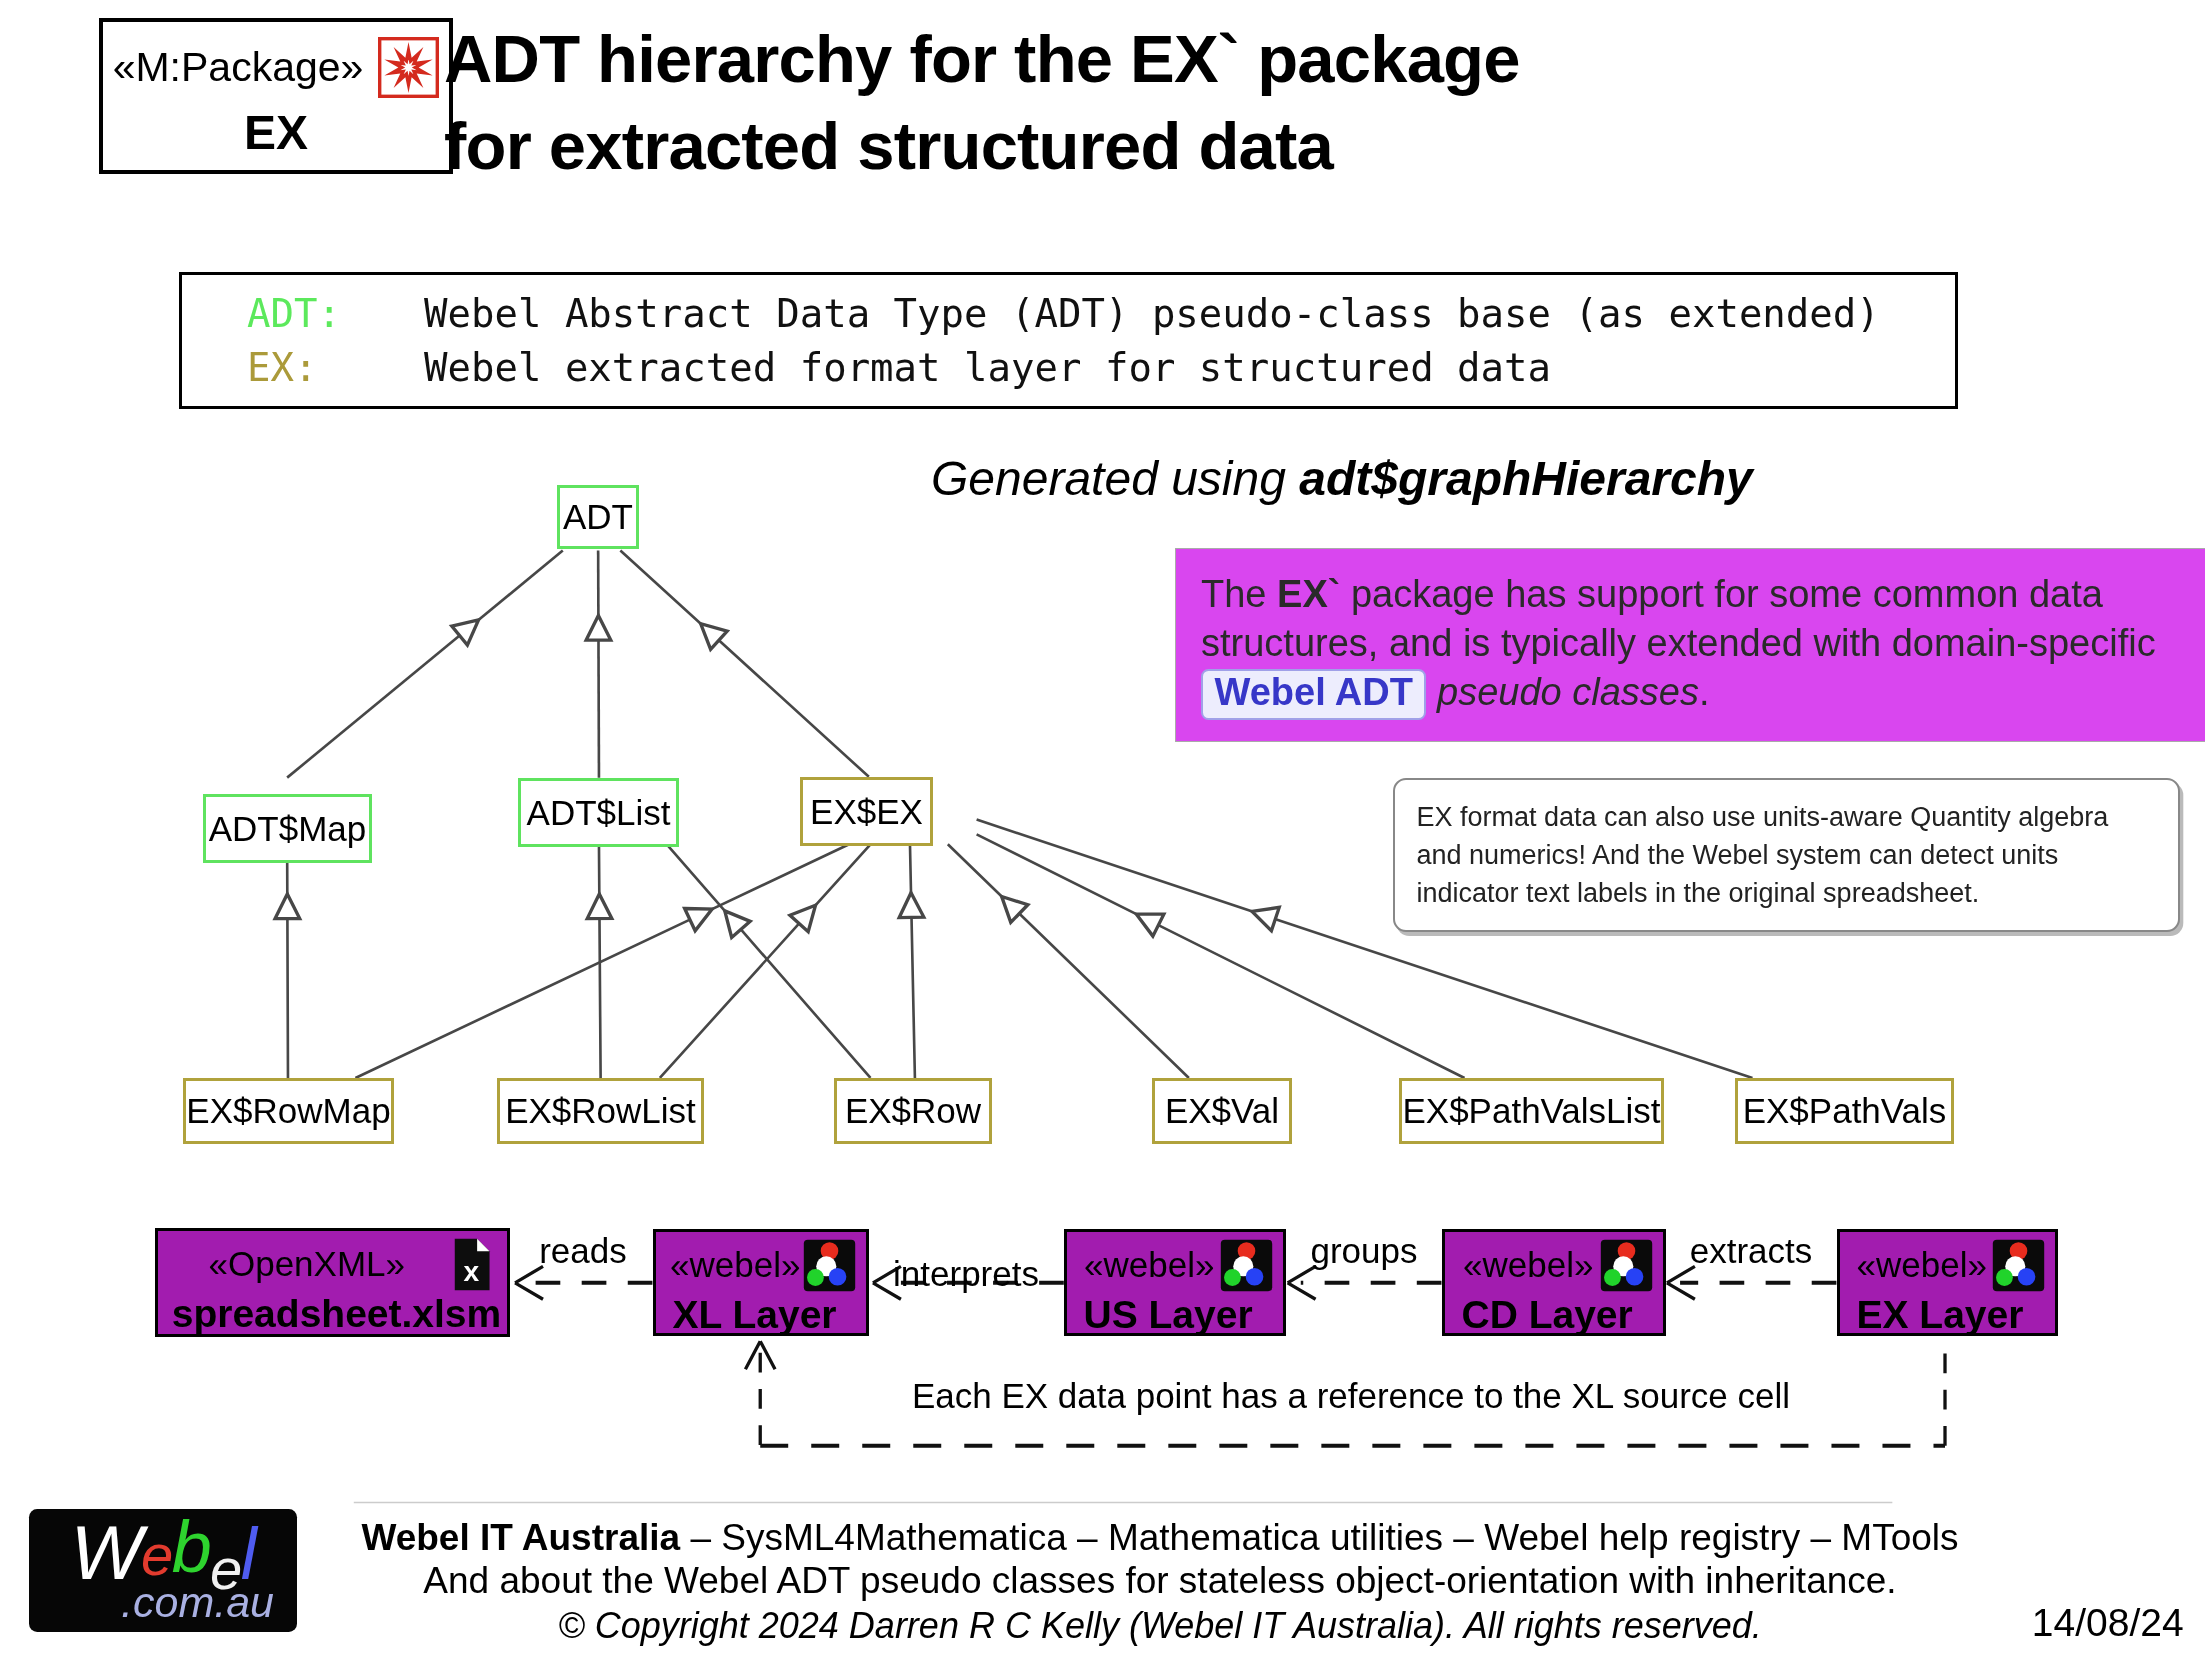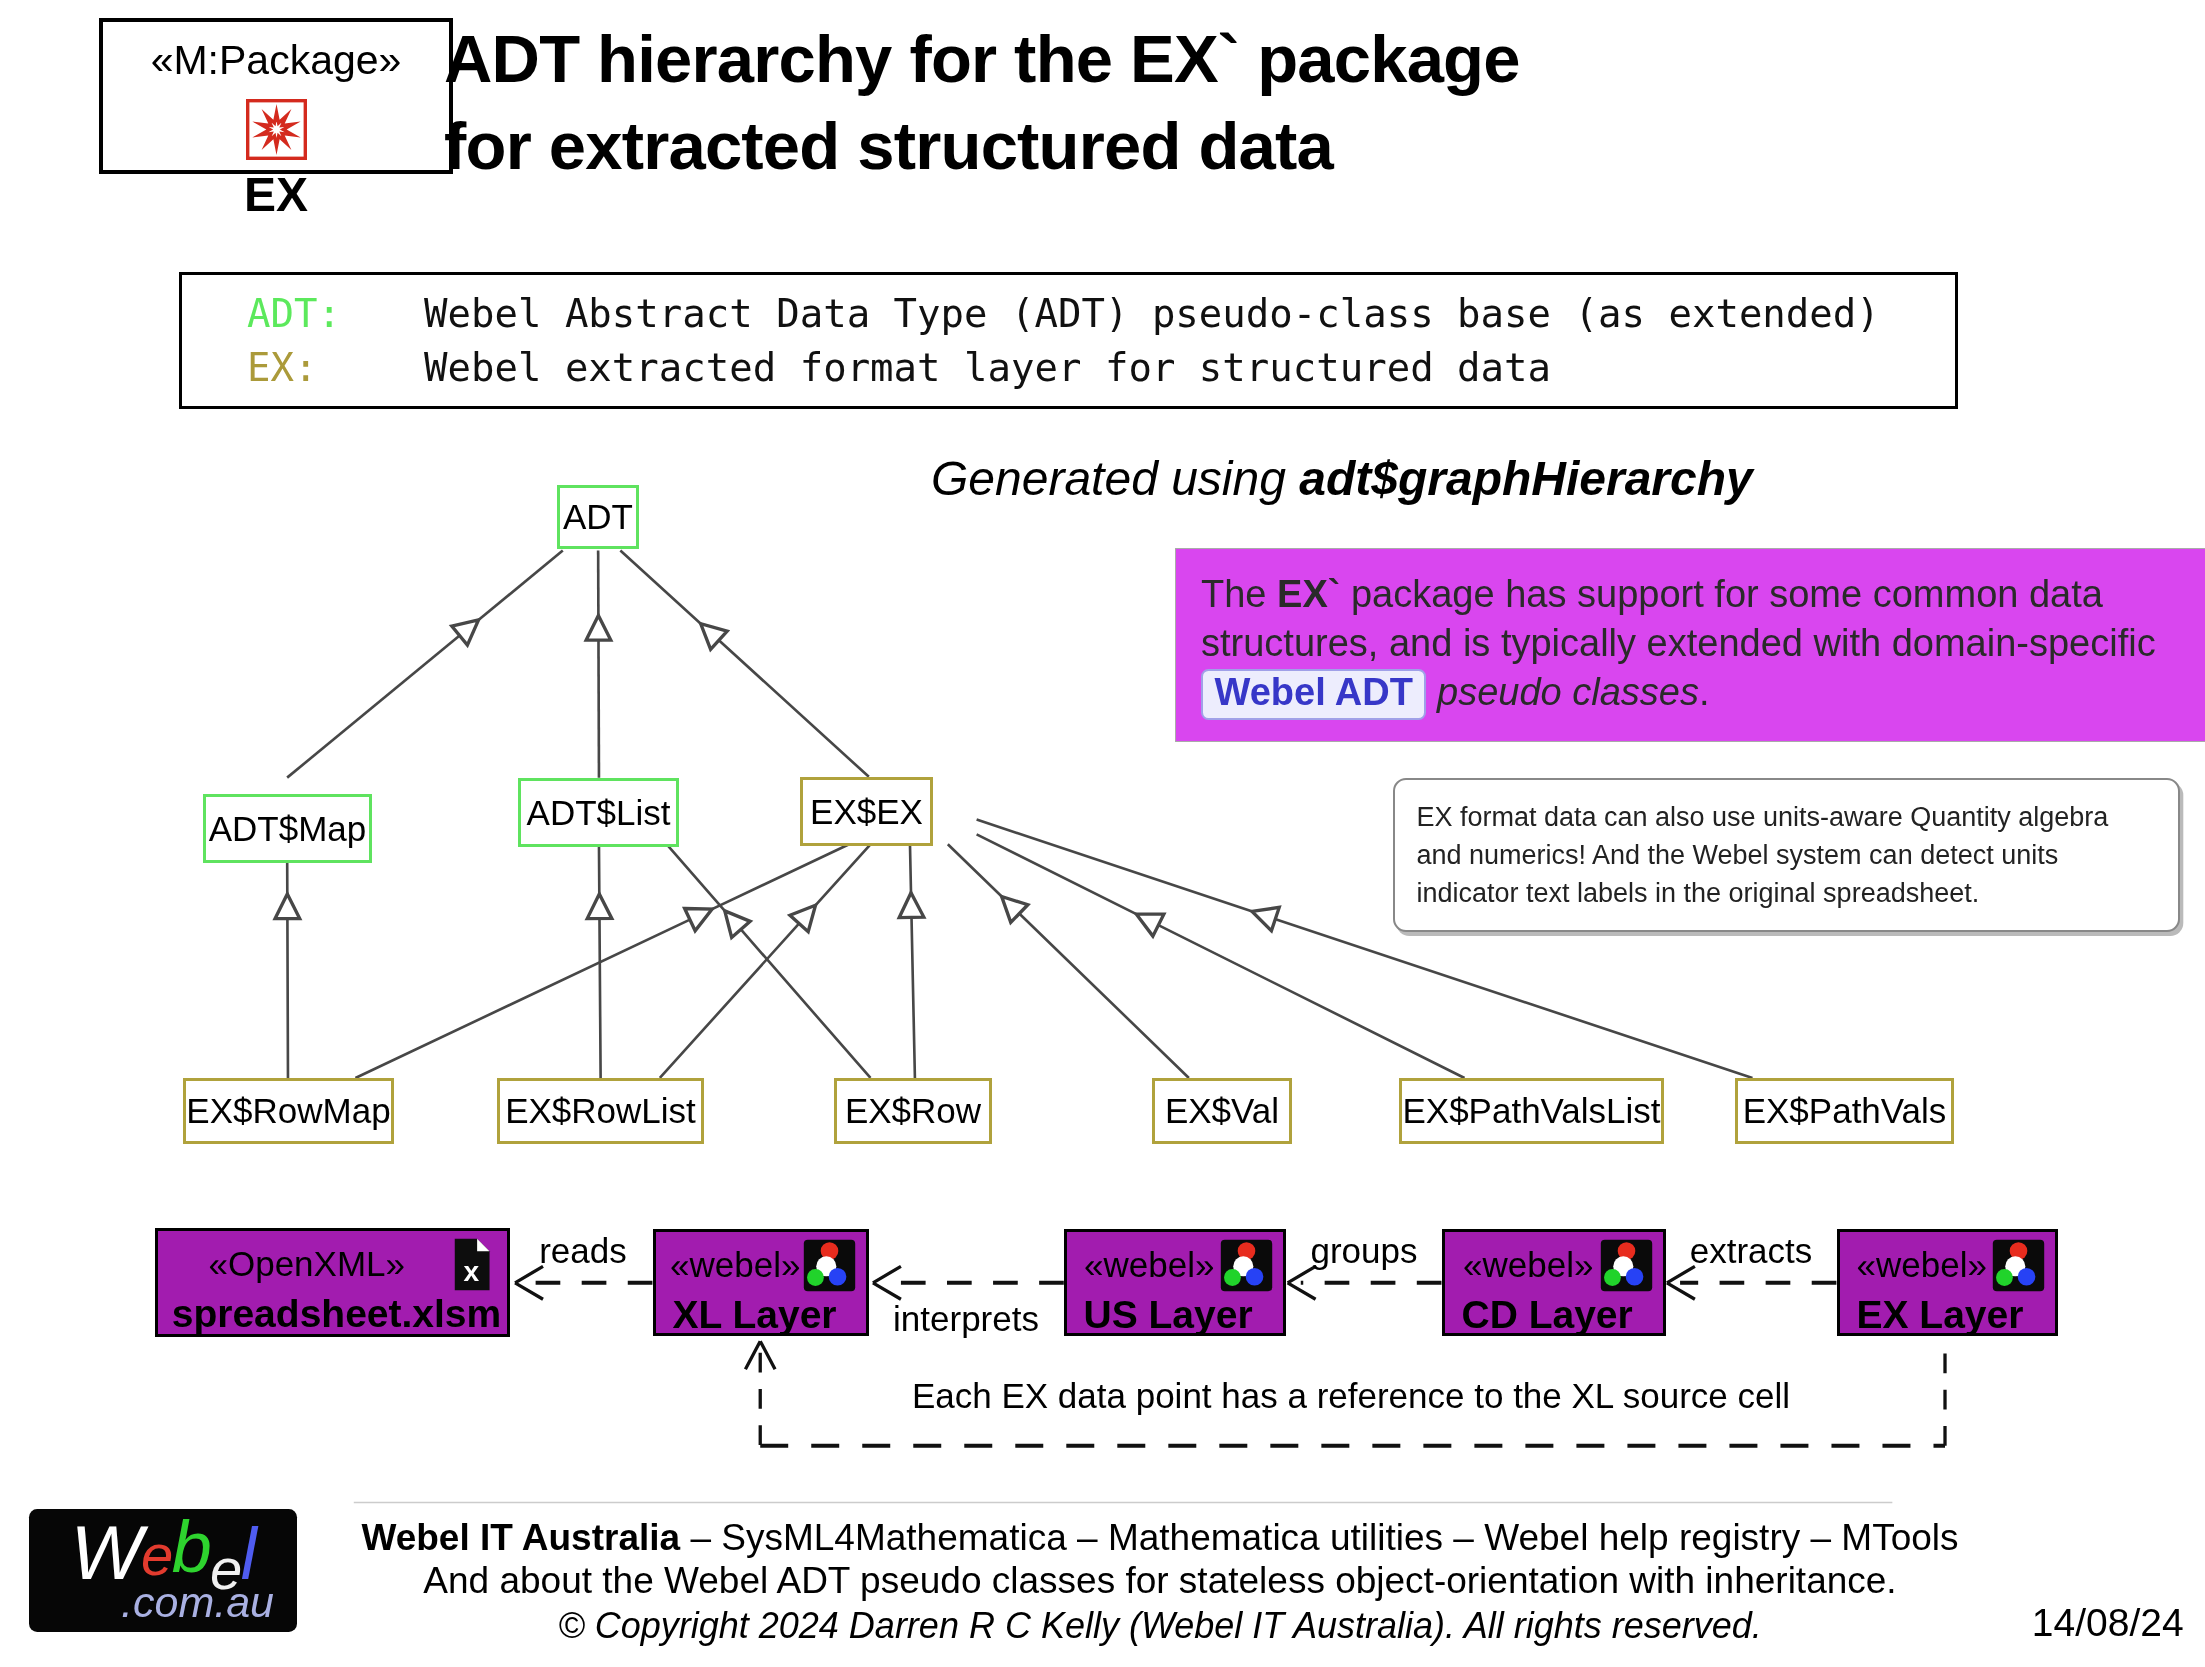--- a/index.html
+++ b/index.html
@@ -9,21 +9,21 @@
   .edge{fill:none;stroke:#474747;stroke-width:3.2px;}
   .dash-thick{fill:none;stroke:#111;stroke-width:5px;stroke-dasharray:30 26;}
   .dash-mid{fill:none;stroke:#111;stroke-width:4px;stroke-dasharray:24 20;}
   .dash-long{fill:none;stroke:#111;stroke-width:5px;stroke-dasharray:34 28;}
   .vhead{fill:none;stroke:#111;stroke-width:4px;}
   .rule{stroke:#cccccc;stroke-width:2px;}
 
   
   .pkg{position:absolute;left:99px;top:18px;width:354px;height:156px;border:4.1px solid #000;
        background:#fff;z-index:2;box-sizing:border-box;}
-  .pkg-row1{display:flex;align-items:center;justify-content:center;gap:15px;margin-top:15px;flex-direction:column;}
+  .pkg-row1{display:flex;align-items:center;justify-content:center;gap:15px;margin-top:15px;}
   .pkg-stereo{font-size:41px;}
   .pkg-icon{width:61px;height:61px;display:inline-block;}
   .pkg-name{text-align:center;font-size:48px;font-weight:bold;margin-top:6.6px;}
 
   .title{position:absolute;left:444px;top:15px;width:1712px;text-align:left;
          font-size:67px;font-weight:bold;line-height:1.30;z-index:2;letter-spacing:-0.8px;}
 
   .legend{position:absolute;left:179px;top:272px;width:1779px;height:137px;border:3.3px solid #000;
           box-sizing:border-box;background:#fff;z-index:2;
           font-family:"DejaVu Sans Mono",monospace;font-size:39px;padding:11.5px 0 0 25px;}
@@ -268,21 +268,21 @@
             <circle cx="29" cy="34" r="12.5" fill="#fff"></circle>
             <circle cx="15.5" cy="48" r="10.5" fill="#21d32b"></circle>
             <circle cx="43" cy="47" r="11" fill="#2742f5"></circle>
           </svg>
       </span>
     </div>
     <div class="lname">EX Layer</div>
   </div>
 
   <div class="arrow-label" style="left:583px;top:1231px">reads</div>
-  <div class="arrow-label" style="left:966px;top:1299px">interprets</div>
+  <div class="arrow-label" style="left:966px;top:1254px">interprets</div>
   <div class="arrow-label" style="left:1364px;top:1231px">groups</div>
   <div class="arrow-label" style="left:1751px;top:1231px">extracts</div>
 
   <div class="dep-note">Each EX data point has a reference to the XL source cell</div>
 
   <div class="logo">
     <div class="logo-word">
       <span class="lg-W">W</span>
       <span class="lg-e1">e</span>
       <span class="lg-b">b</span>

